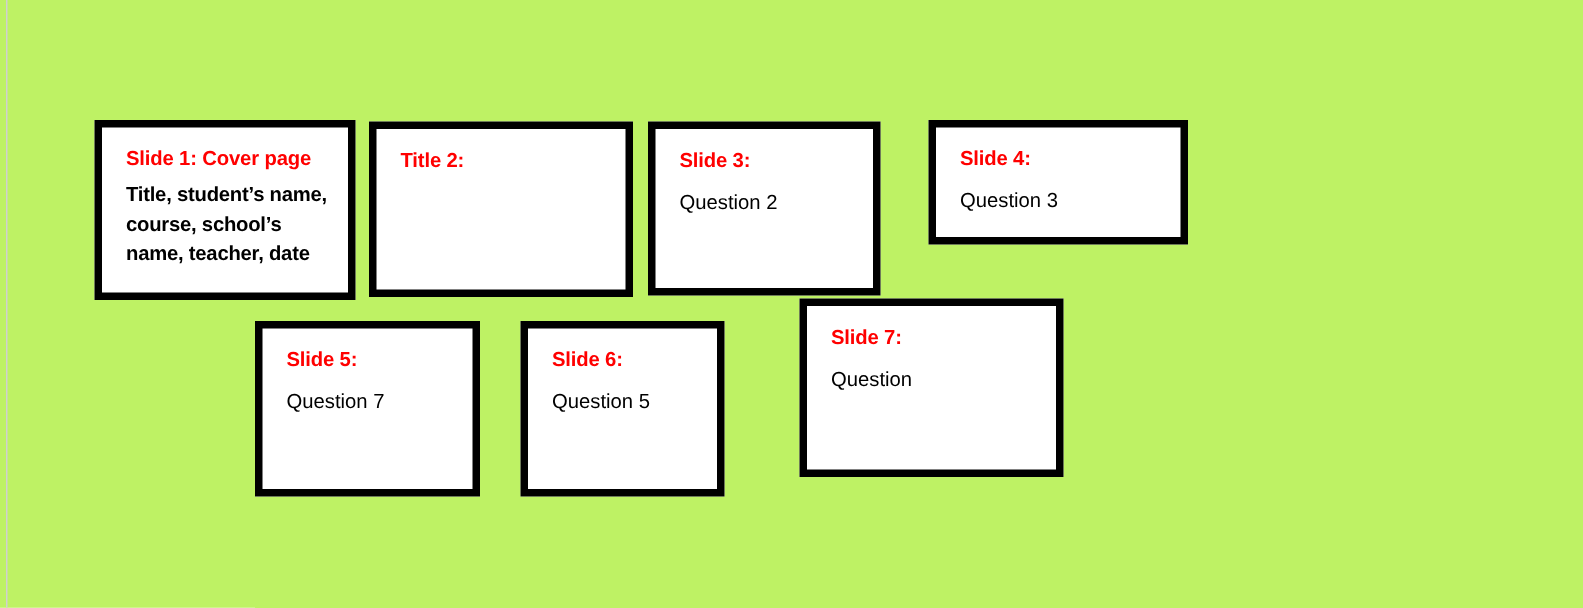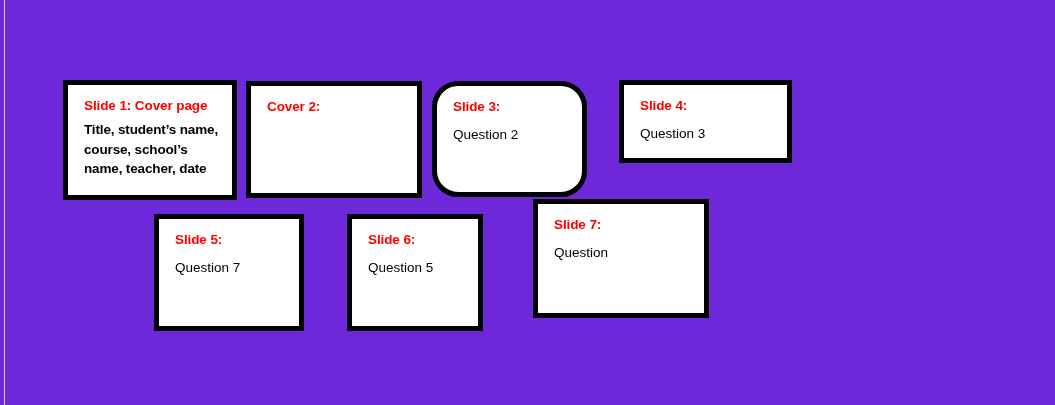--- a/index.html
+++ b/index.html
@@ -11,21 +11,21 @@
     height: 405px;
     background: #ffffff;
     font-family: "Liberation Sans", sans-serif;
     overflow: hidden;
     position: relative;
   }
   #canvas {
     position: relative;
     width: 1055px;
     height: 405px;
-    background: #6d28d9;
+    background: #bef264;
   }
   .page-rule {
     position: absolute;
     left: 4px;
     top: 0px;
     width: 1px;
     height: 405px;
     background: #d0d0d0;
   }
   .slide-box {
@@ -55,42 +55,42 @@
     line-height: 19.5px;
     letter-spacing: -0.15px;
   }
   .slide-body.spaced {
     margin-top: 10px;
   }
 
   
   #slide-1 { left: 63px;  top: 80px;  width: 174px; height: 120px; }
   #slide-2 { left: 246px; top: 81px;  width: 176px; height: 117px; }
-  #slide-3 { left: 432px; top: 81px;  width: 155px; height: 116px; border-radius: 26px; }
+  #slide-3 { left: 432px; top: 81px;  width: 155px; height: 116px; }
   #slide-4 { left: 619px; top: 80px;  width: 173px; height: 83px; }
 
   
-  #slide-5 { left: 154px; top: 214px; width: 150px; height: 117px; }
+  #slide-5 { left: 170px; top: 214px; width: 150px; height: 117px; }
   #slide-6 { left: 347px; top: 214px; width: 136px; height: 117px; }
   #slide-7 { left: 533px; top: 199px; width: 176px; height: 119px; }
 </style>
 </head>
 <body>
 
 <div id="canvas">
 
   <div class="page-rule"></div>
 
   <div class="slide-box" id="slide-1">
     <p class="slide-title">Slide 1: Cover page</p>
     <p class="slide-body bold">Title, student’s name, course, school’s name, teacher, date</p>
   </div>
 
   <div class="slide-box" id="slide-2">
-    <p class="slide-title">Cover 2:</p>
+    <p class="slide-title">Title 2:</p>
   </div>
 
   <div class="slide-box" id="slide-3">
     <p class="slide-title">Slide 3:</p>
     <p class="slide-body spaced">Question 2</p>
   </div>
 
   <div class="slide-box" id="slide-4">
     <p class="slide-title">Slide 4:</p>
     <p class="slide-body spaced">Question 3</p>

